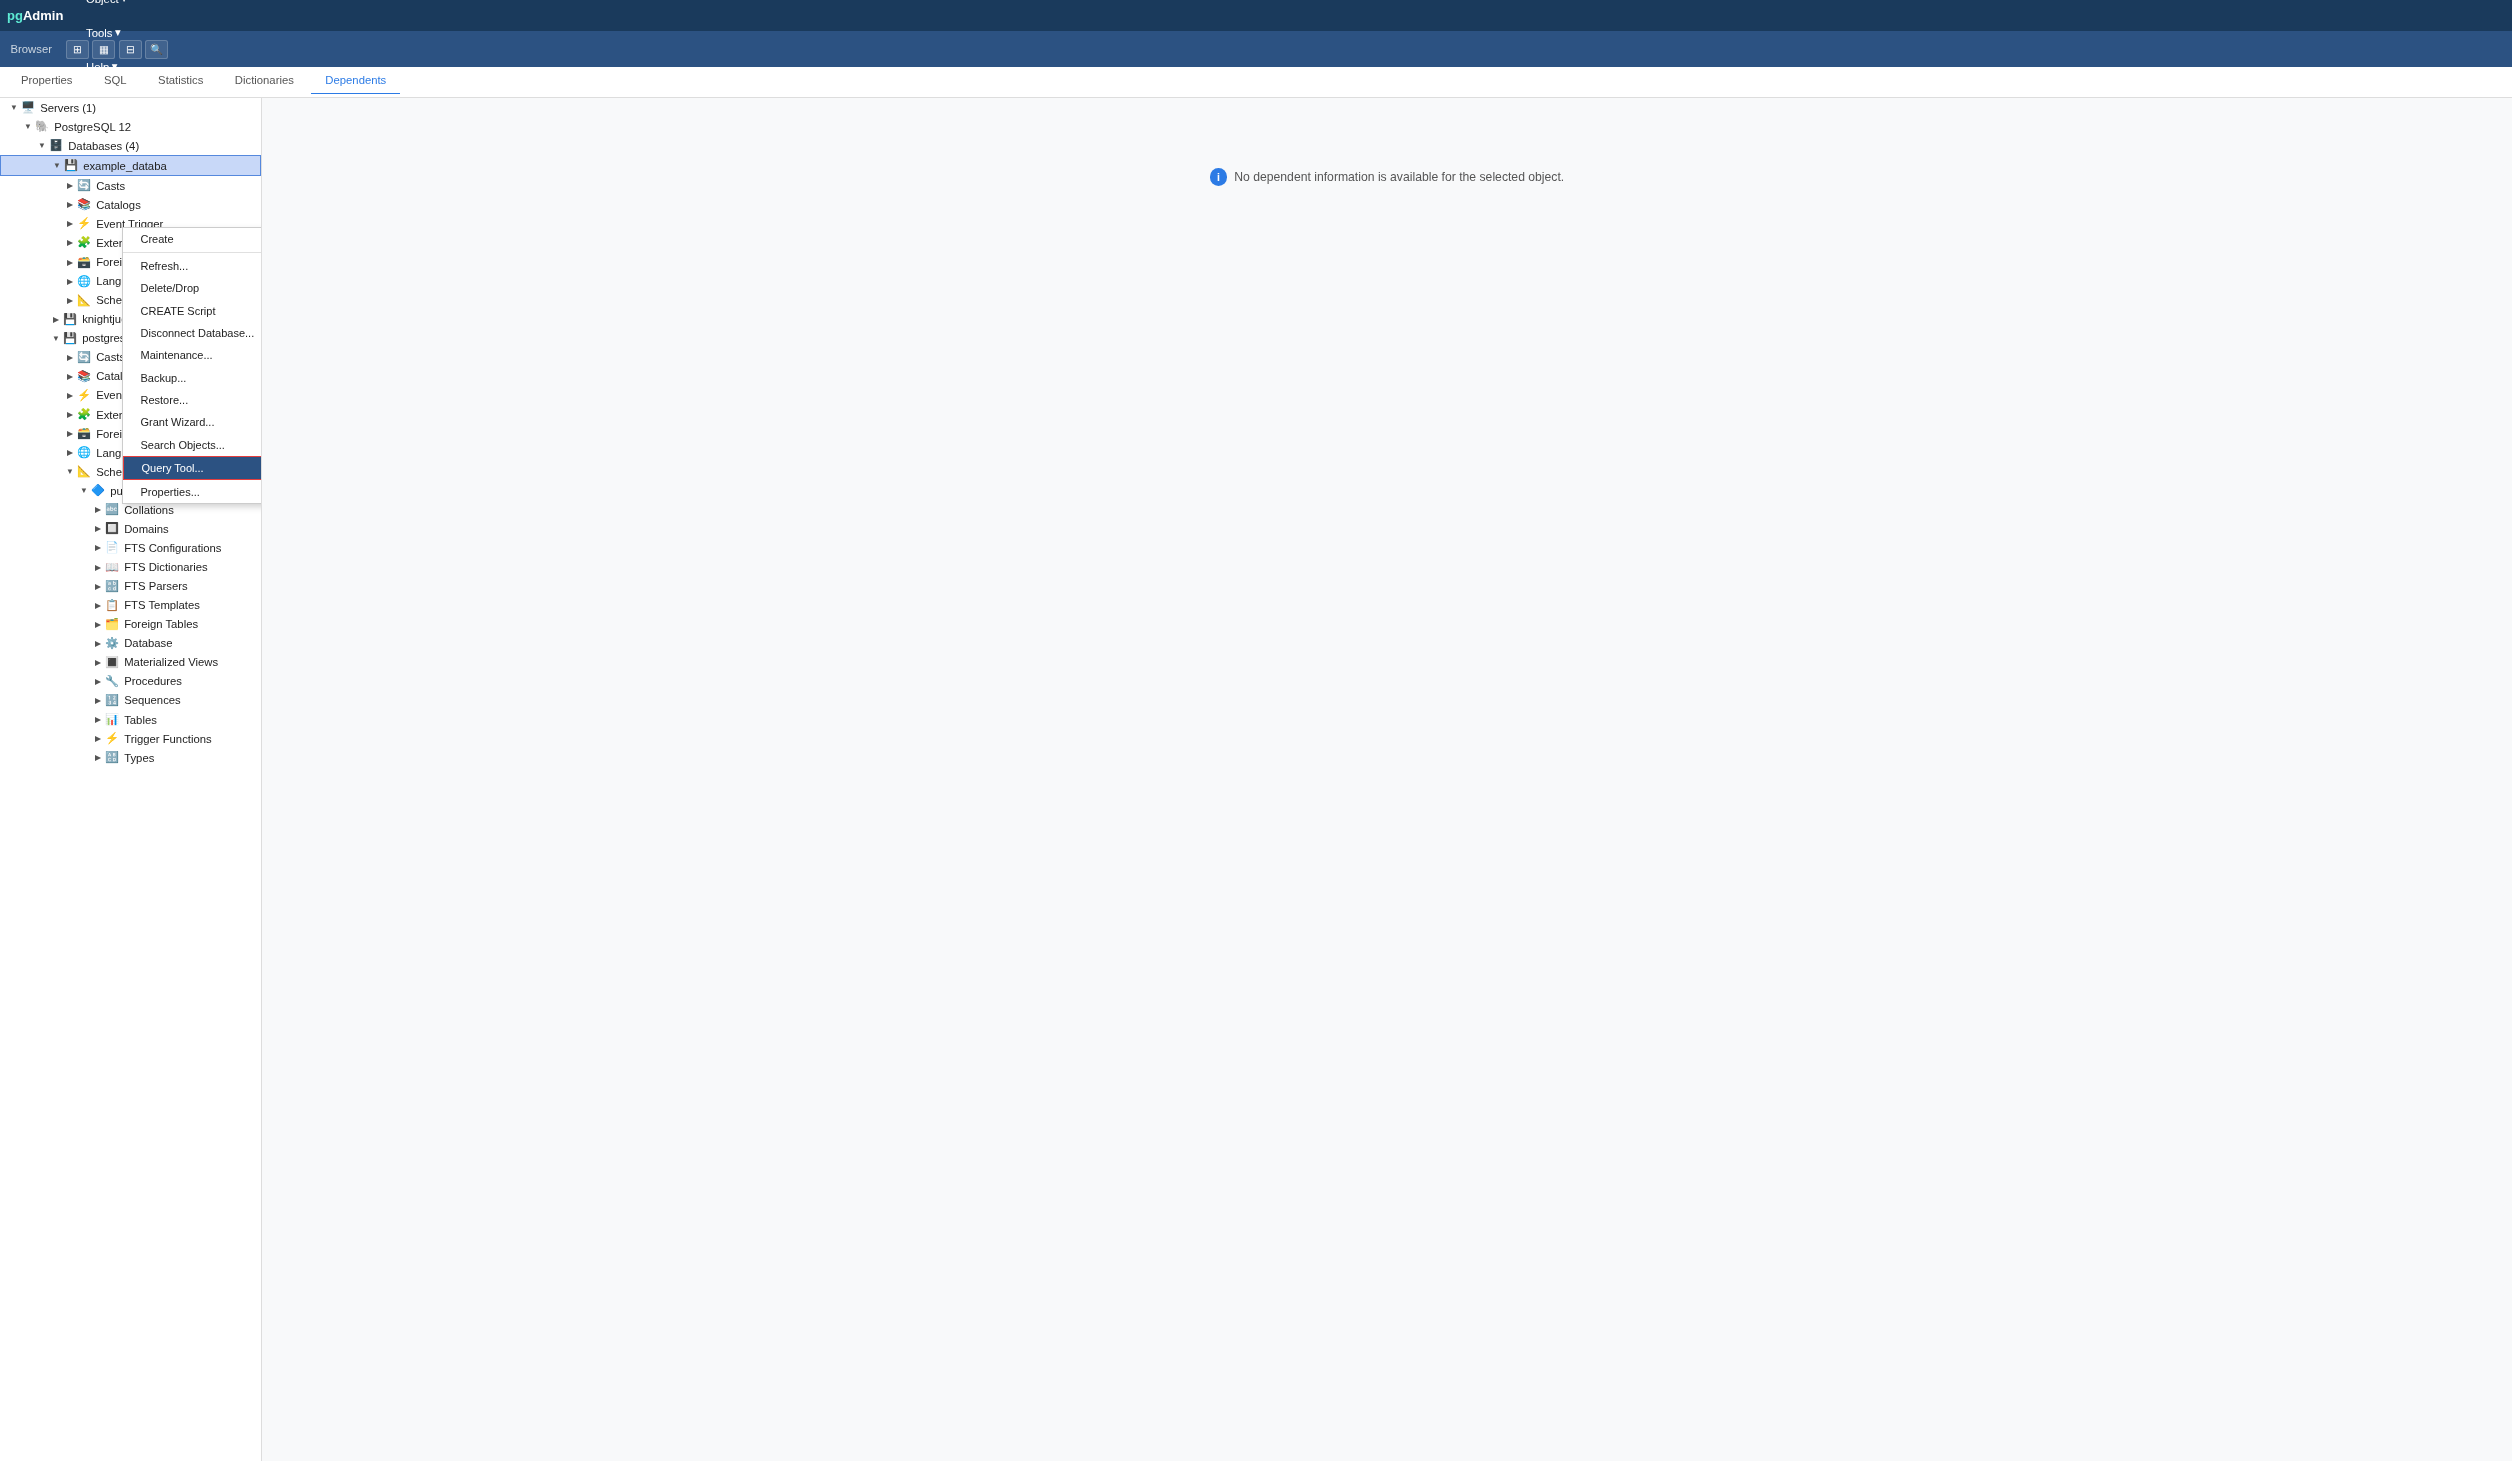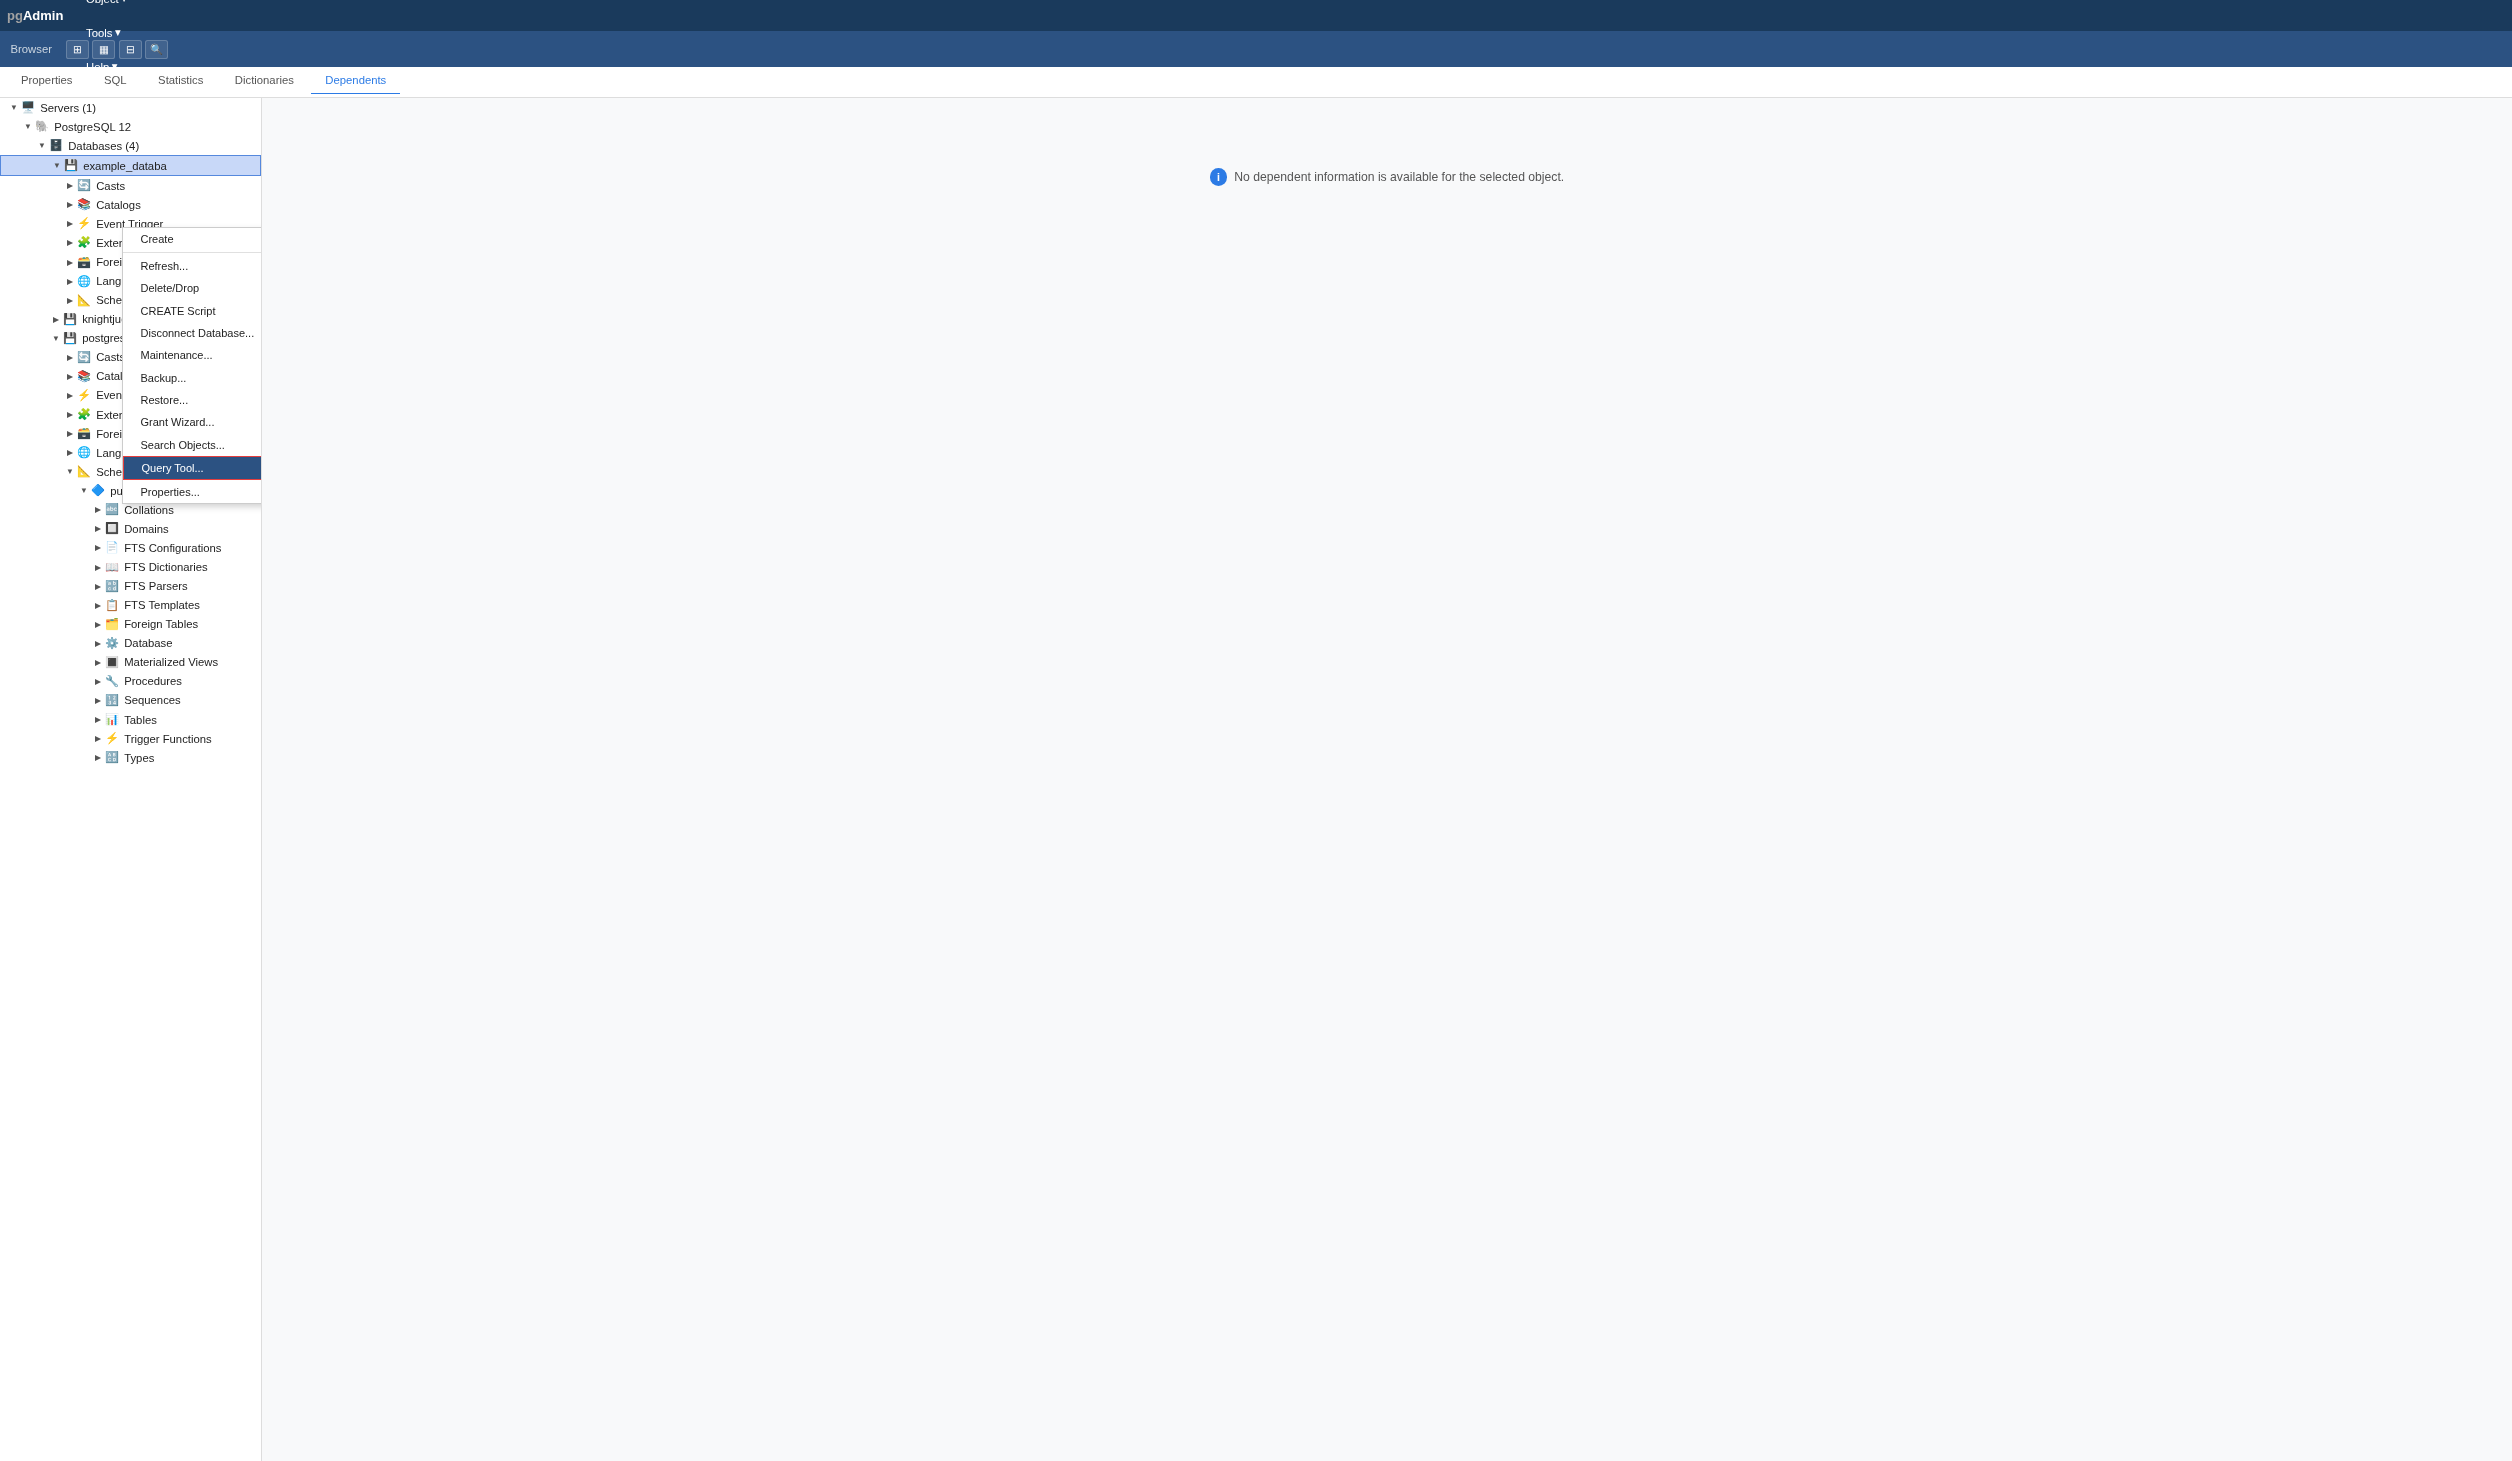--- a/index.html
+++ b/index.html
@@ -146,21 +146,21 @@
     .indent-5 { padding-left: 63px; }
     .indent-6 { padding-left: 77px; }
     .indent-7 { padding-left: 91px; }
   </style>
 </head>
 <body>
 
 <div class="menubar">
   <div class="logo">
     <span class="logo-text">
-      <span style="color:#a3a3a3">pg</span><span>Admin</span>
+      <span style="color:#5eead4">pg</span><span>Admin</span>
     </span>
   </div>
   <div class="menu-items">
     <div class="menu-item">
         <span>File</span> 
         <span>▾</span>
       </div>
     <div class="menu-item">
         <span>Object</span> 
         <span>▾</span>

